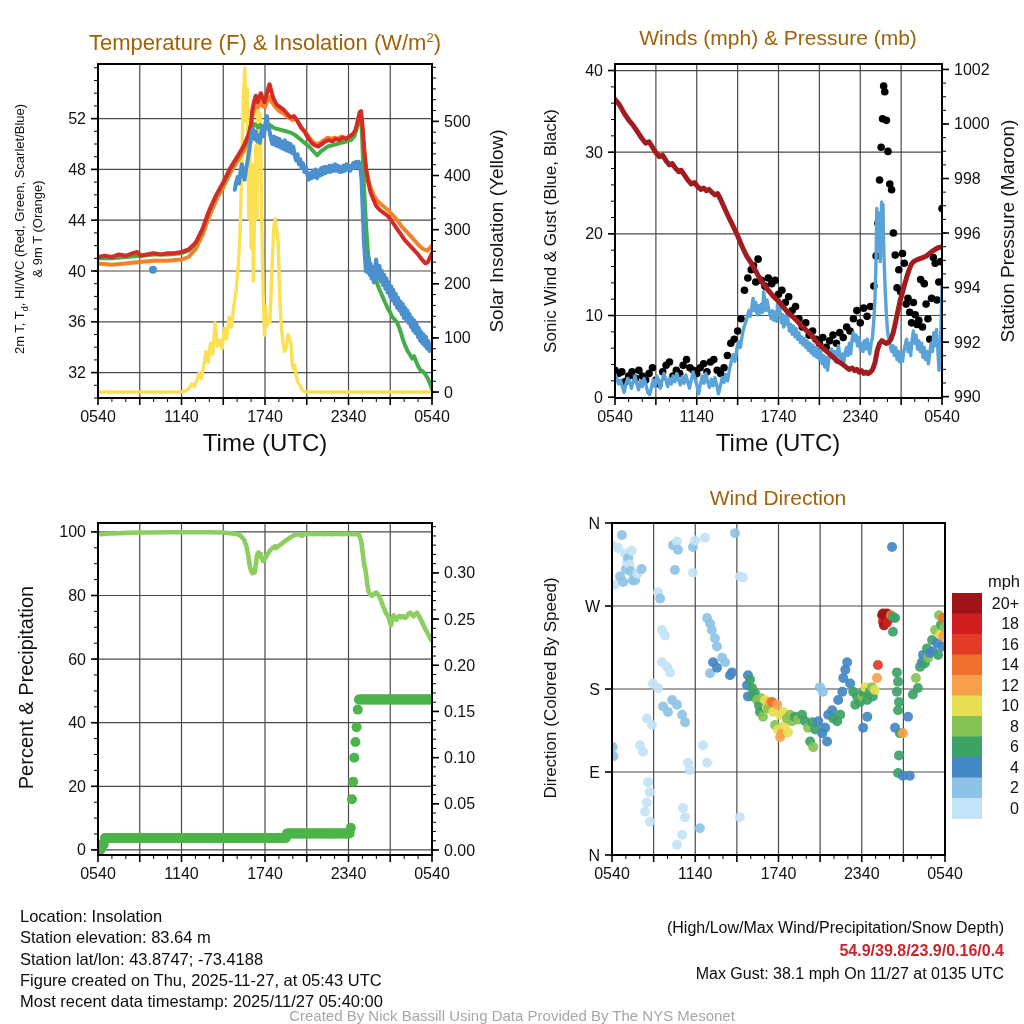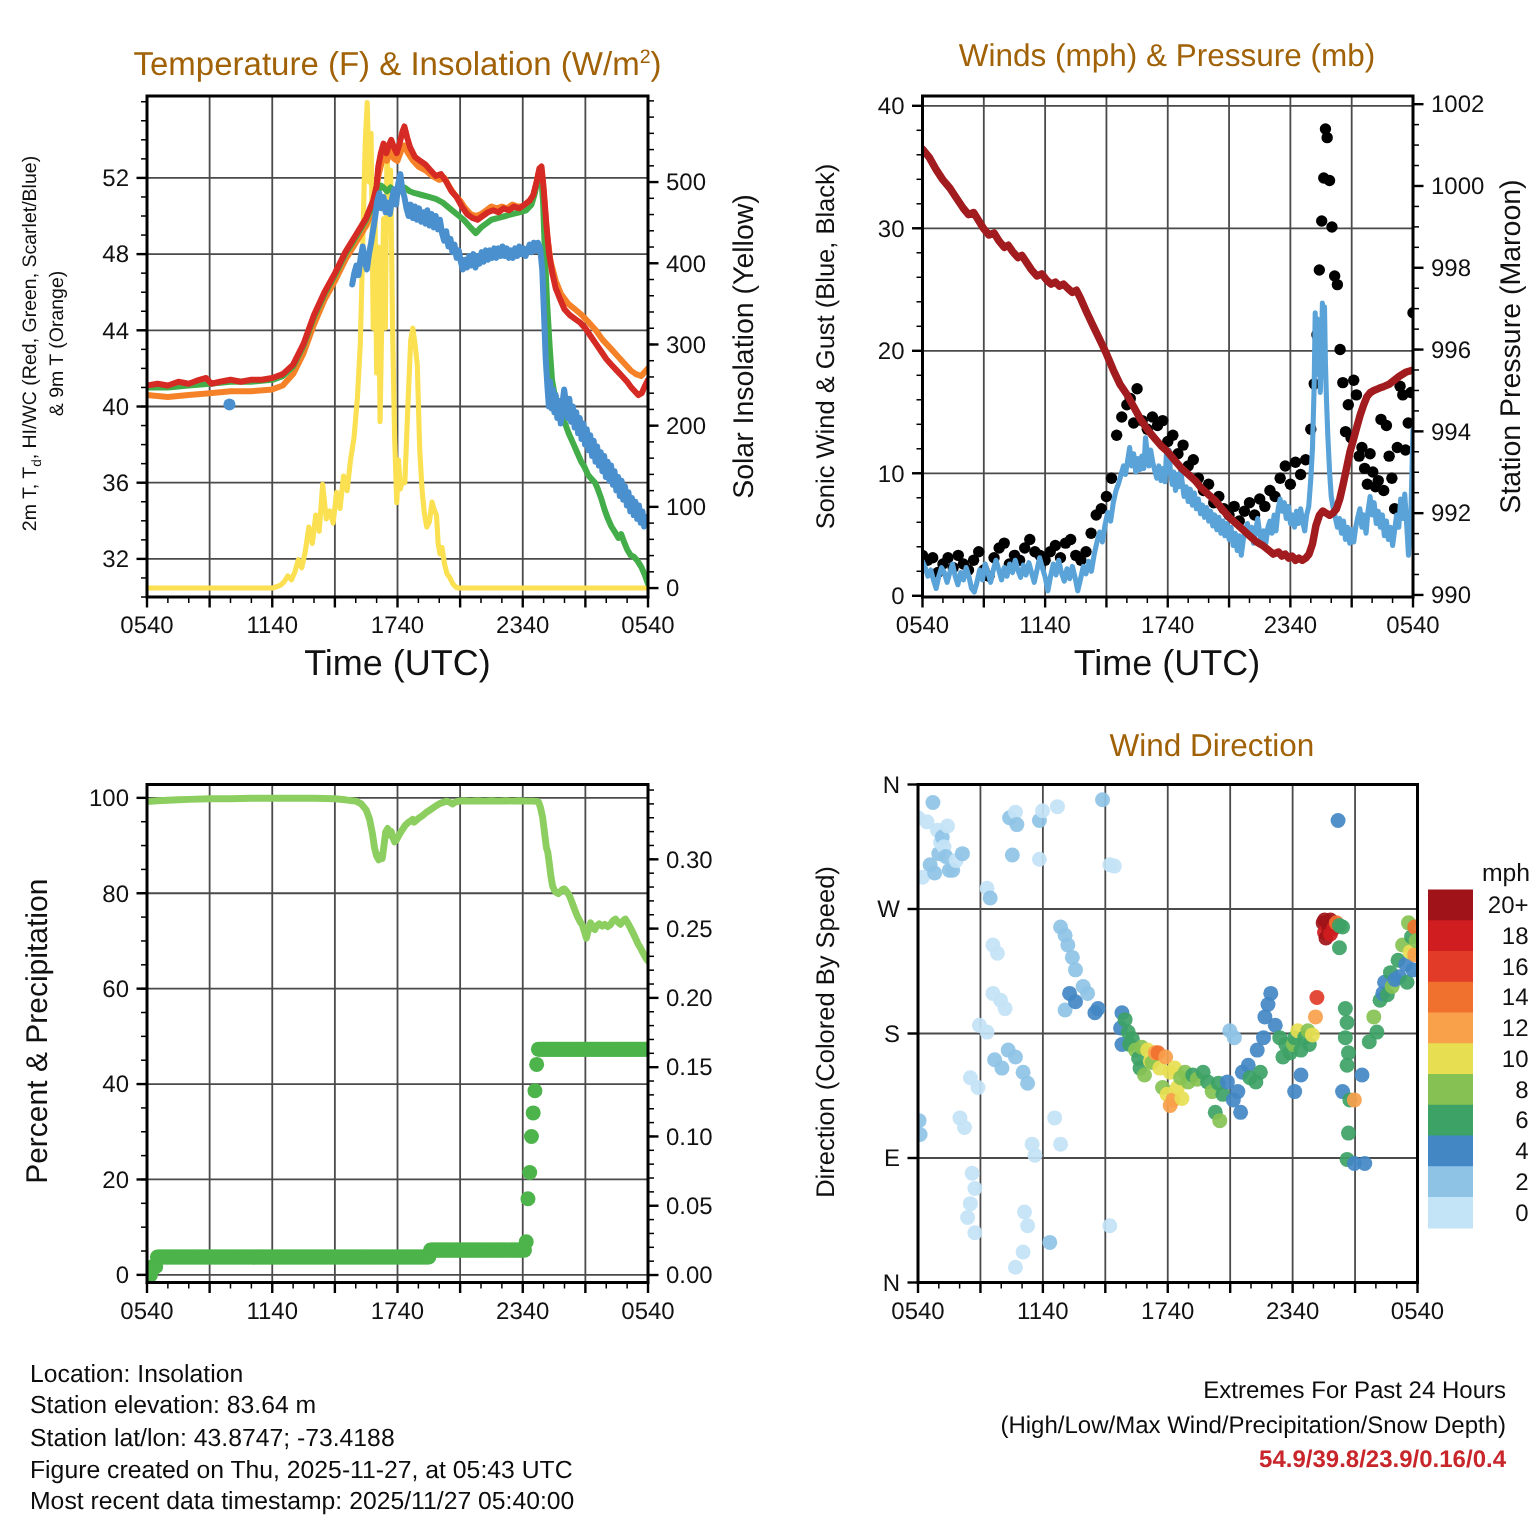--- a/index.html
+++ b/index.html
@@ -1133,21 +1133,21 @@
           <rect x="952" y="777.5" width="30" height="21" fill="#8ec3e6"></rect>
           <text x="1019" y="793.25" text-anchor="end" font-size="16" fill="#111">2</text>
           <rect x="952" y="798" width="30" height="21" fill="#c3e3f6"></rect>
           <text x="1019" y="813.75" text-anchor="end" font-size="16" fill="#111">0</text>
         </g>
       </g>
     </svg>
 
   <div class="ptitle" style="left:55px;top:30px;width:420px;font-size:22px;"><span>Temperature (F) &amp; Insolation (W/m</span><sup>2</sup><span>)</span></div>
   <div class="ptitle" style="left:568px;top:26px;width:420px;">Winds (mph) &amp; Pressure (mb)</div>
-  <div class="ptitle" style="left:648px;top:486px;width:320px;">Wind Direction</div>
+  <div class="ptitle" style="left:618px;top:486px;width:320px;">Wind Direction</div>
 
   <div class="ylab" style="left:-152px;top:212px;width:362px;font-size:13px;line-height:1.2;">
     <div><span>2m T, T</span><sub>d</sub><span>, HI/WC (Red, Green, Scarlet/Blue)</span></div>
     <div>&amp; 9m T (Orange)</div>
   </div>
   <div class="ylab" style="left:337px;top:220px;width:320px;font-size:19px;">Solar Insolation (Yellow)</div>
   <div class="ylab" style="left:391px;top:221px;width:320px;font-size:17px;">Sonic Wind &amp; Gust (Blue, Black)</div>
   <div class="ylab" style="left:848px;top:220px;width:320px;font-size:19px;">Station Pressure (Maroon)</div>
   <div class="ylab" style="left:-139px;top:676px;width:330px;font-size:20px;">Percent &amp; Precipitation</div>
   <div class="ylab" style="left:386px;top:678px;width:330px;font-size:17px;">Direction (Colored By Speed)</div>
@@ -1156,18 +1156,19 @@
   <div class="xlab" style="left:678px;top:429px;width:200px;">Time (UTC)</div>
 
   <div class="f-left">
     <div>Location: Insolation</div>
     <div>Station elevation: 83.64 m</div>
     <div>Station lat/lon: 43.8747; -73.4188</div>
     <div>Figure created on Thu, 2025-11-27, at 05:43 UTC</div>
     <div>Most recent data timestamp: 2025/11/27 05:40:00</div>
   </div>
   <div class="f-right">
-    <div>Extremes For Past 24 Hours</div>
     <div>(High/Low/Max Wind/Precipitation/Snow Depth)</div>
     <div class="vals" id="extremes-values" style="color: rgb(200, 38, 43);">54.9/39.8/23.9/0.16/0.4</div>
+    <div>Max Gust: 38.1 mph On 11/27 at 0135 UTC</div>
   </div>
+  <div class="credit">Created By Nick Bassill Using Data Provided By The NYS Mesonet</div>
 
 </div>
 
 </body></html>

